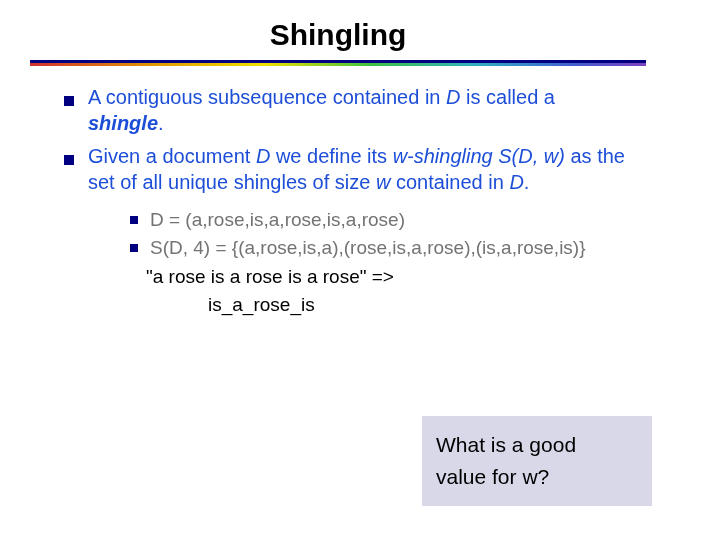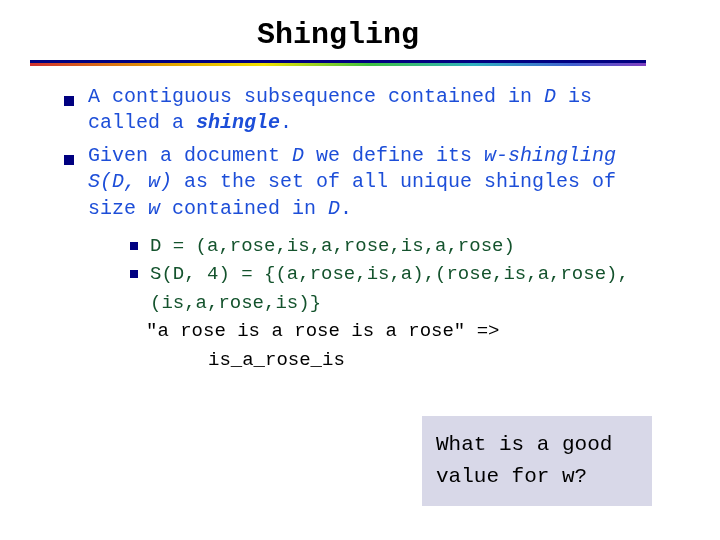--- a/index.html
+++ b/index.html
@@ -9,21 +9,20 @@
     height: 540px;
     background: #fff;
     font-family: Verdana, Arial, sans-serif;
     overflow: hidden;
   }
   .slide {
     position: relative;
     width: 676px;
     height: 540px;
     box-sizing: border-box;
-    font-family: Liberation Mono, monospace;
   }
   .title {
     text-align: center;
     font-weight: bold;
     font-size: 30px;
     color: #000;
     padding-top: 18px;
     padding-bottom: 8px;
   }
   .separator {
@@ -72,21 +71,21 @@
   ul.sub {
     list-style: none;
     margin: 10px 0 0 0;
     padding: 0 0 0 40px;
   }
   ul.sub > li {
     position: relative;
     padding-left: 22px;
     font-size: 19px;
     line-height: 1.5;
-    color: #14532d;
+    color: #737373;
   }
   ul.sub > li.bulleted::before {
     content: "";
     position: absolute;
     left: 2px;
     top: 10px;
     width: 8px;
     height: 8px;
     background: #000080;
   }

